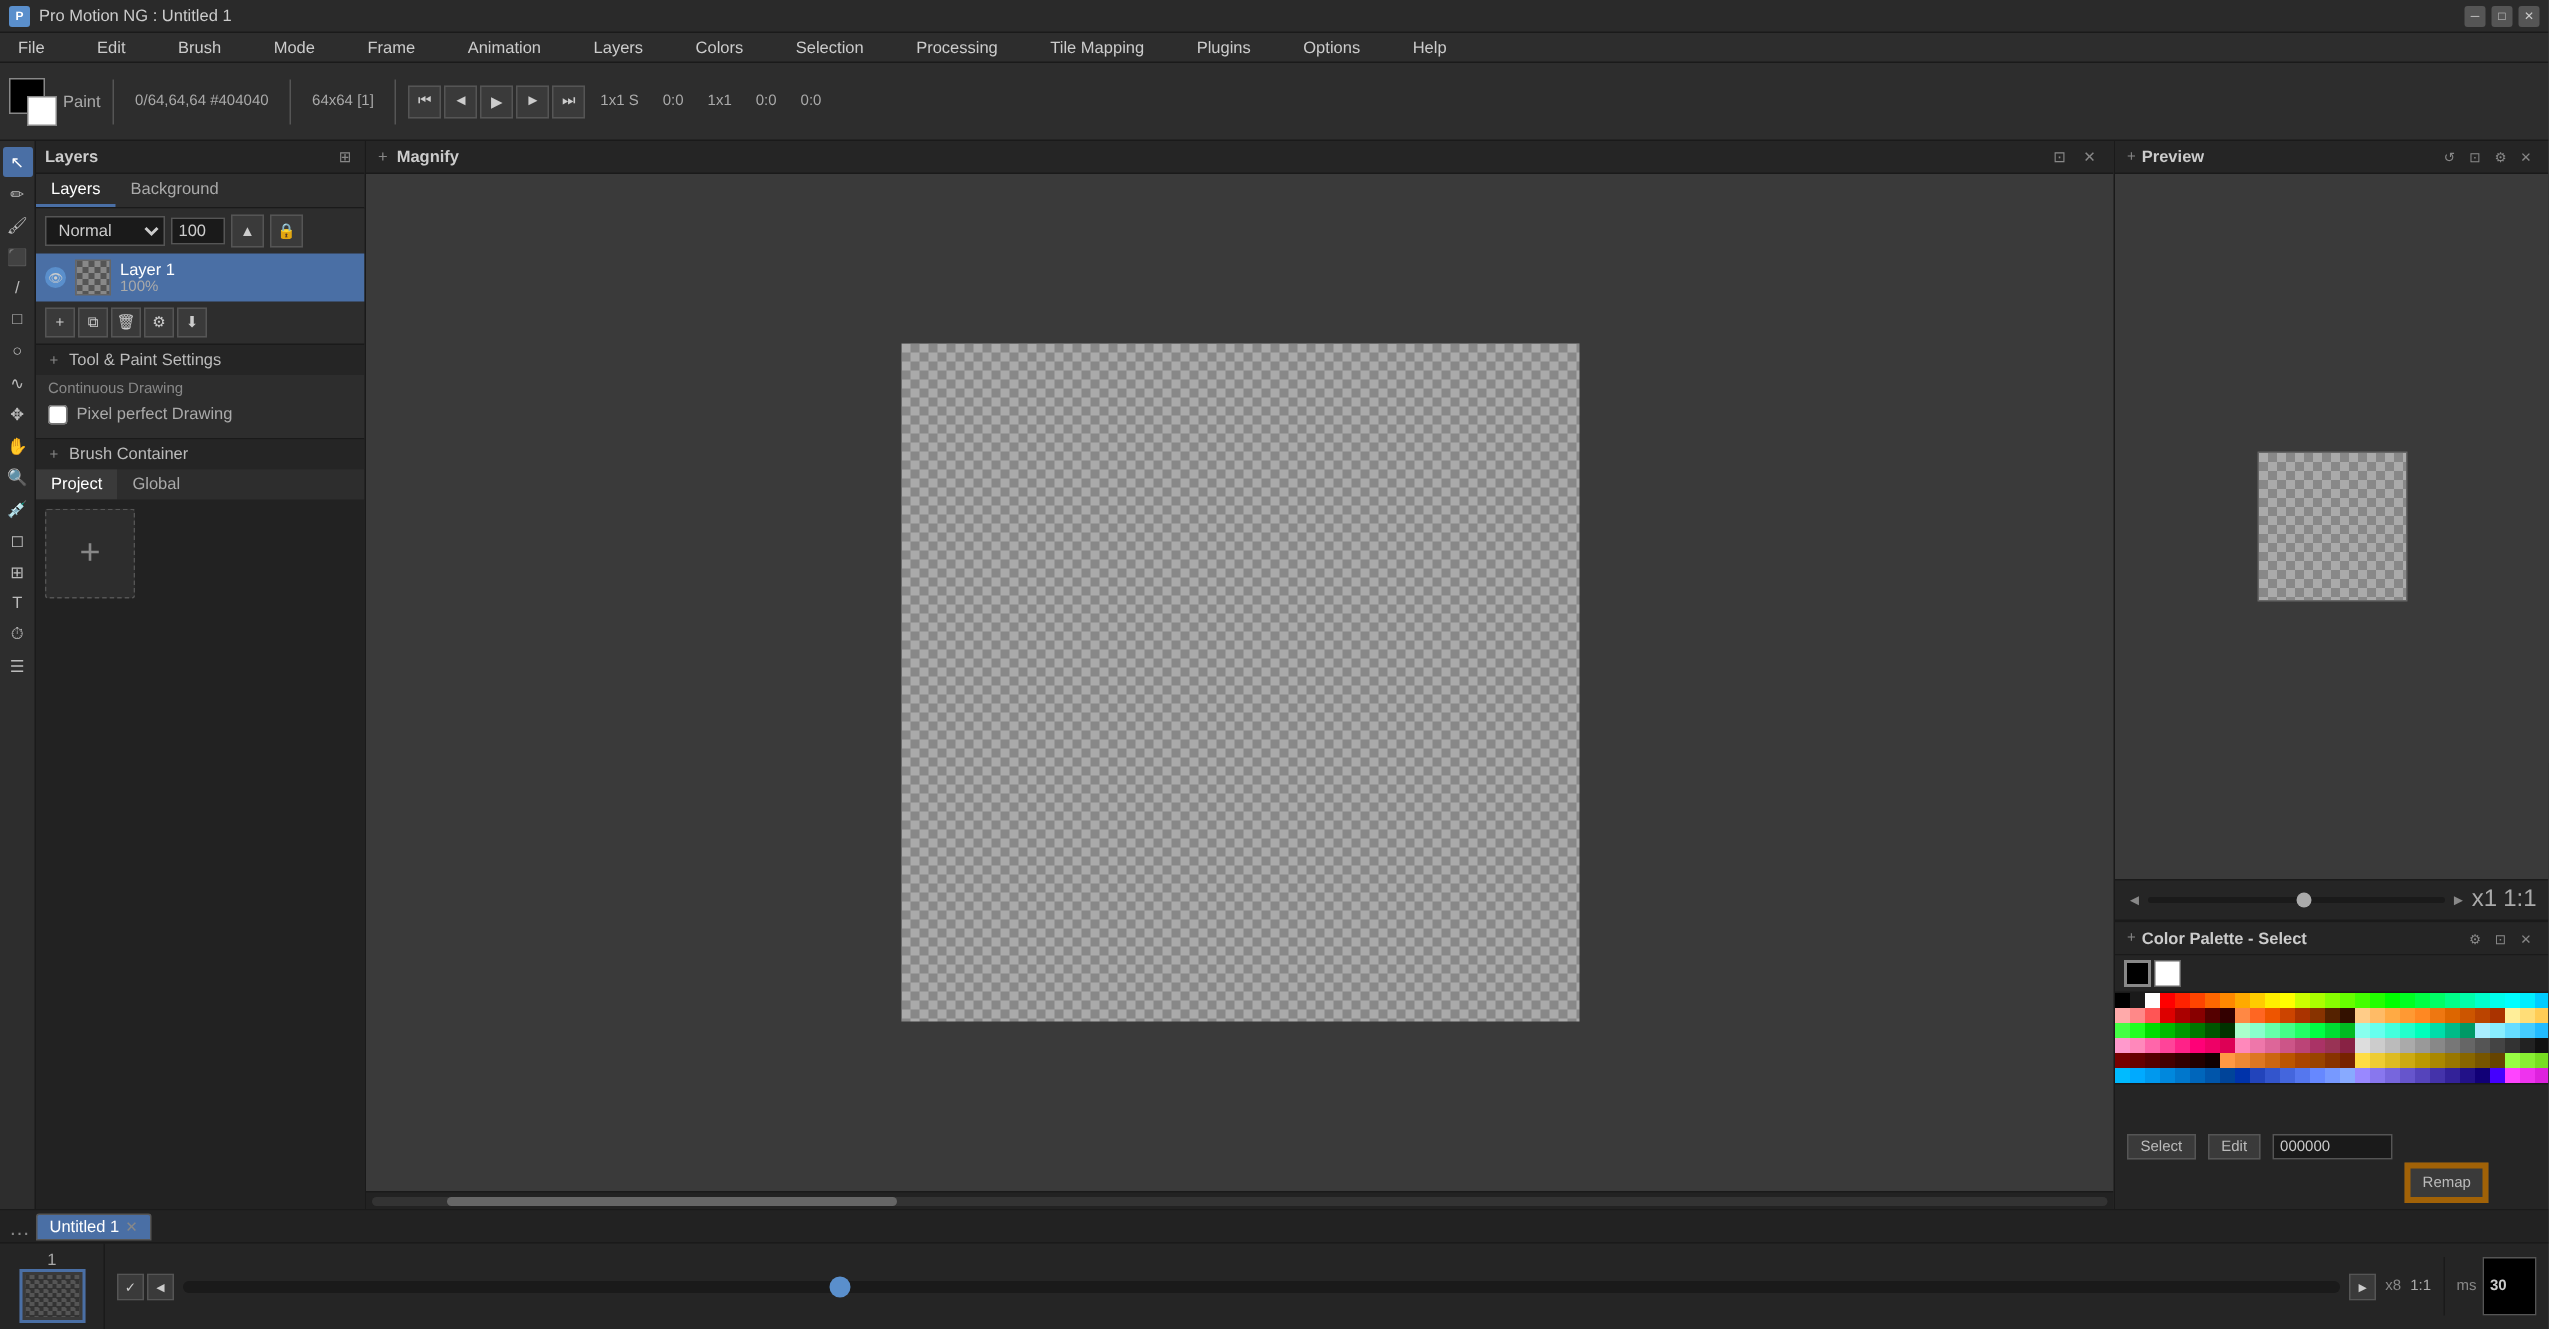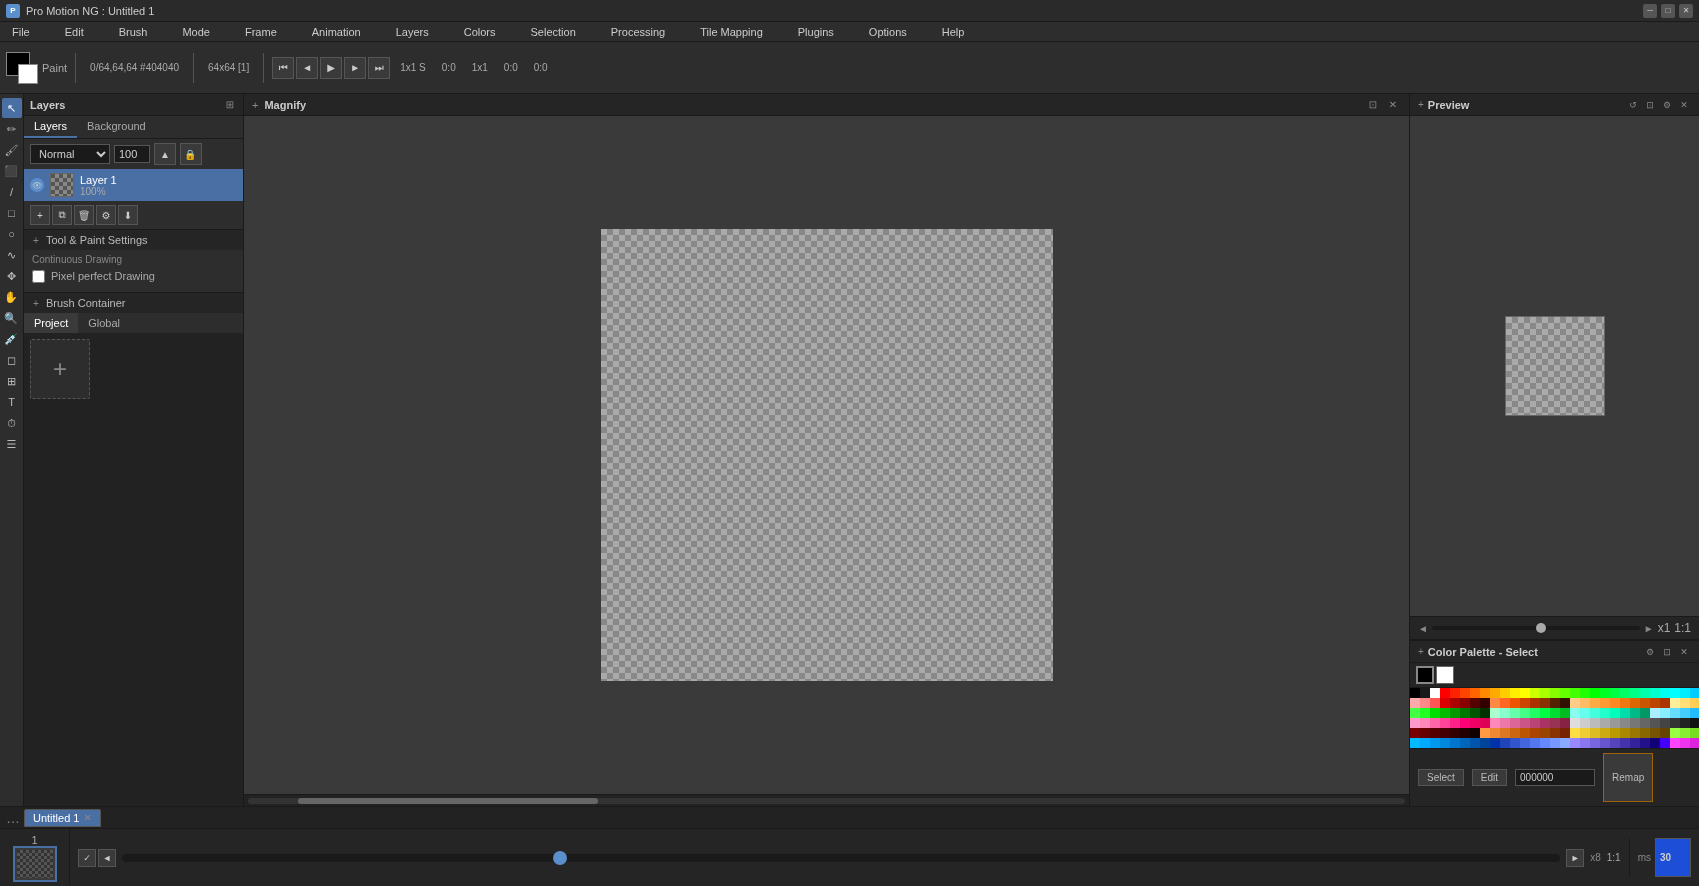--- a/index.html
+++ b/index.html
@@ -452,21 +452,21 @@
       background: #252525; border-top: 1px solid #1a1a1a;
       border-bottom: 1px solid #1a1a1a;
     }
     .zoom-track {
       flex: 1; height: 4px; background: #1a1a1a; border-radius: 2px; position: relative;
     }
     .zoom-thumb {
       width: 10px; height: 10px; background: #aaa; border-radius: 50%;
       position: absolute; top: -3px; left: 50%;
     }
-    .zoom-label { color: #aaa; font-size: 12px; }
+    .zoom-label { color: #aaa; font-size: 16px; }
 
     
     #color-palette {
       display: flex; flex-direction: column;
       border-top: 1px solid #1a1a1a;
     }
     .palette-header {
       height: 22px;
       background: #252525;
       display: flex; align-items: center;
@@ -489,23 +489,23 @@
       padding: 2px 8px;
       background: #3a3a3a; border: 1px solid #555;
       color: #bbb; font-size: 10px; cursor: pointer;
     }
     .palette-hex-input {
       background: #1a1a1a; border: 1px solid #555;
       color: #ccc; font-size: 10px;
       padding: 2px 4px; width: 80px;
     }
     .remap-btn {
-      padding: 18px 8px;
-      background: #3a3a3a; border: 1px solid #a16207;
-      color: #bbb; font-size: 10px; cursor: pointer;
+      padding: 4px 8px;
+      background: #3a3a3a; border: 4px solid #a16207;
+      color: #bbb; font-size: 10px; cursor: pointer; margin-top: 48px;
     }
 
     
     #bottom-bar {
       height: 80px;
       background: #252525;
       border-top: 1px solid #1a1a1a;
       display: flex;
       align-items: stretch;
       flex-direction: column;
@@ -570,21 +570,21 @@
     }
     .tl-x8 { color: #888; font-size: 10px; }
     .tl-ratio { color: #aaa; font-size: 10px; }
     .tl-ms-col {
       display: flex; align-items: center; gap: 4px;
       padding: 0 8px;
       border-left: 1px solid #1a1a1a;
     }
     .ms-label { color: #888; font-size: 10px; }
     .ms-input {
-      width: 36px; background: #1d4ed8; border: 1px solid #555;
+      width: 36px; background: #000000; border: 1px solid #555;
       color: #ccc; font-size: 10px; padding: 13px 4px; font-weight: bold;
     }
 
     
     .palette-colors {
       background: #111;
     }
     .palette-row {
       display: flex;
     }

